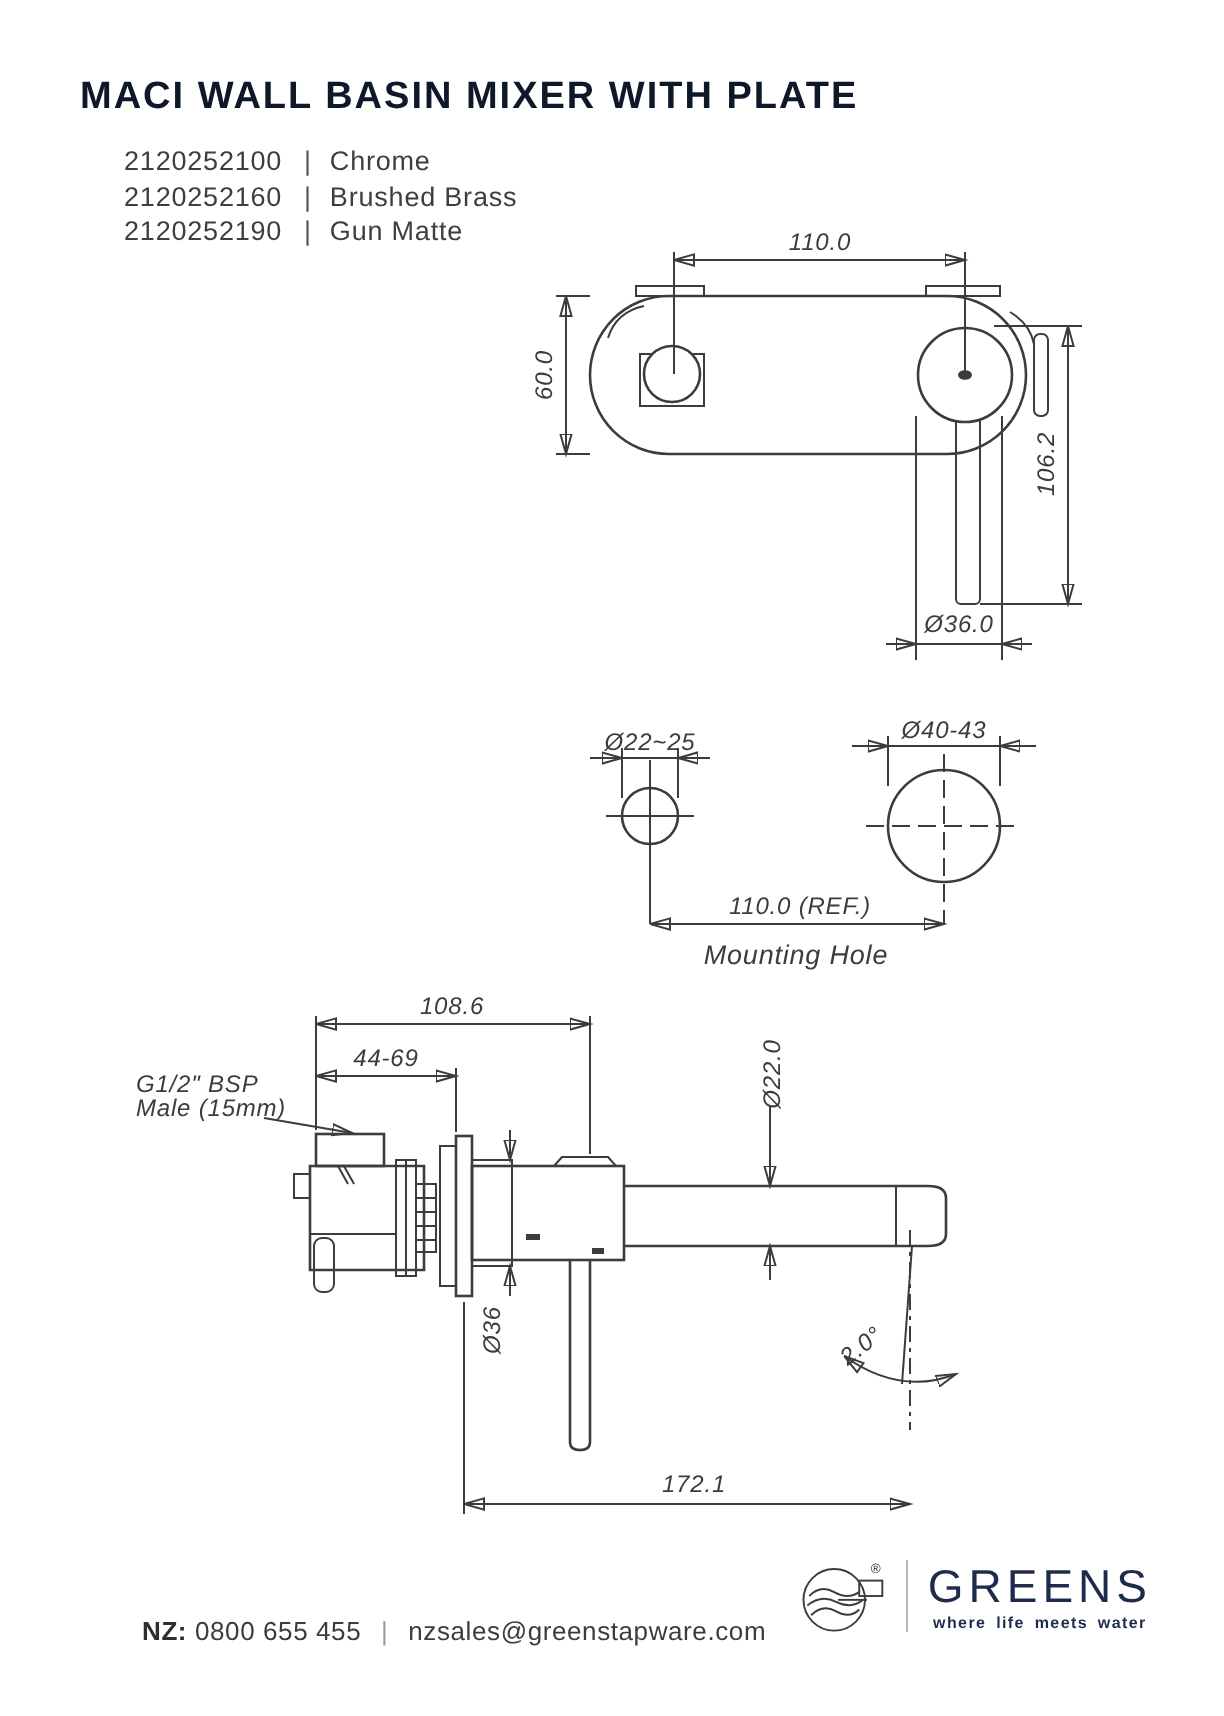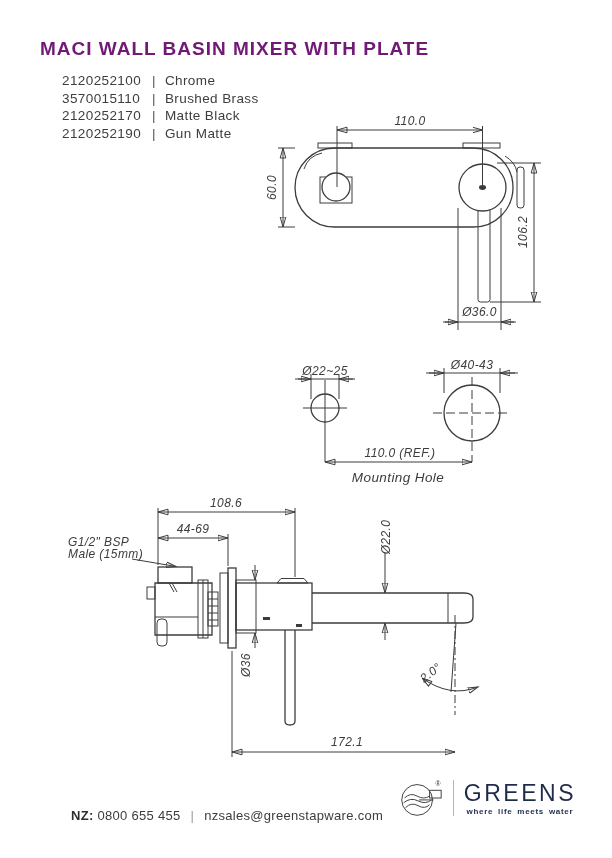--- a/index.html
+++ b/index.html
@@ -2,21 +2,21 @@
 <html><head>
 <meta charset="utf-8">
 <style>
   html,body{margin:0;padding:0;background:#ffffff;}
   .page{
     position:relative;width:612px;height:858px;background:#ffffff;overflow:hidden;
     font-family:"Liberation Sans",sans-serif;color:#3e3e3e;
   }
   .title{
     position:absolute;left:40px;top:38px;width:520px;
-    font-size:19px;font-weight:bold;letter-spacing:1px;color:#701a75;
+    font-size:19px;font-weight:bold;letter-spacing:1px;color:#0f172a;
   }
   .codes{position:absolute;left:40px;top:72px;font-size:13.5px;letter-spacing:.4px;line-height:17.5px;color:#3e3e3e;}
   .codes .row{white-space:nowrap;}
   .codes .code{display:inline-block;width:90px;margin-left:22px;}
   .codes .sep{display:inline-block;margin:0 9px 0 0;color:#555;}
   svg{position:absolute;overflow:visible;}
   svg line, svg path, svg rect, svg circle, svg ellipse{
     stroke:#3c3c3c;stroke-width:1;fill:none;
   }
   svg .thick{stroke-width:1.3;}
@@ -49,24 +49,21 @@
 
 <div class="page">
 
   <div class="title">MACI WALL BASIN MIXER WITH PLATE</div>
 
   <div class="codes">
     <div class="row">
       <span class="code">2120252100</span><span class="sep">|</span><span>Chrome</span>
     </div>
     <div class="row">
-      <span class="code">3570015110</span><span class="sep">|</span><span>Brushed Brass</span>
-    </div>
-    <div class="row">
-      <span class="code">2120252170</span><span class="sep">|</span><span>Matte Black</span>
+      <span class="code">2120252160</span><span class="sep">|</span><span>Brushed Brass</span>
     </div>
     <div class="row">
       <span class="code">2120252190</span><span class="sep">|</span><span>Gun Matte</span>
     </div>
   </div>
 
   <svg style="left:265px;top:112px;" width="285" height="222" viewBox="0 0 285 222">
     <defs>
       <marker id="fvE" markerWidth="12" markerHeight="8" refX="10" refY="4" orient="auto" markerUnits="userSpaceOnUse">
         <path d="M0,1.2 L10,4 L0,6.8 Z" fill="#3c3c3c" stroke="none"></path>

